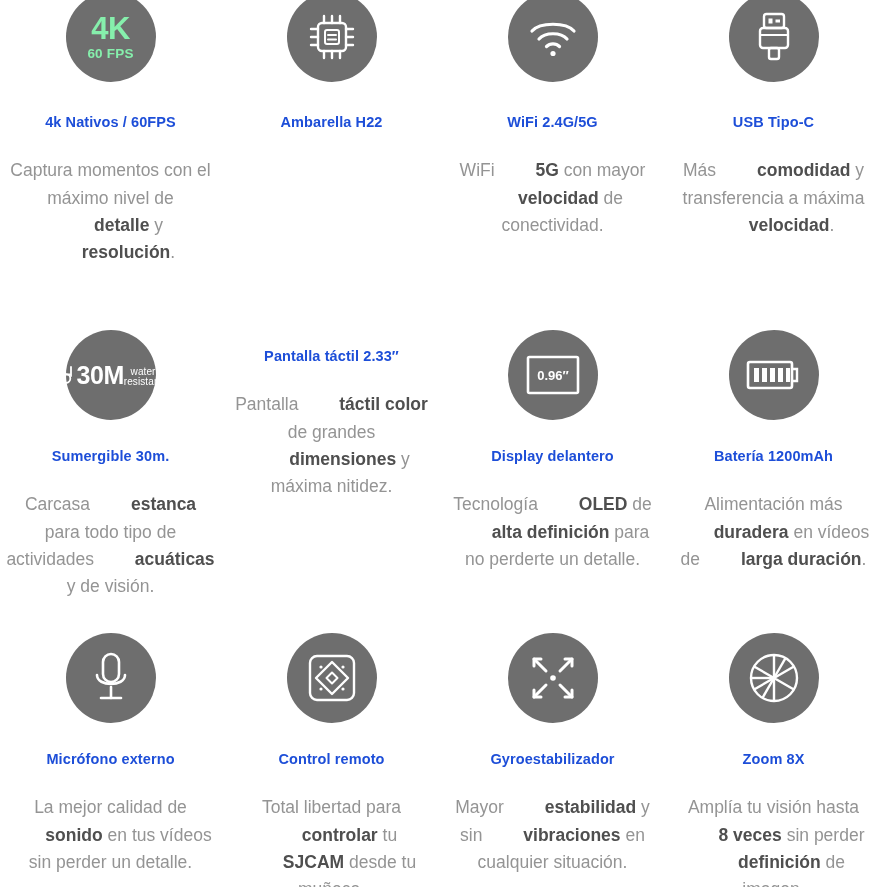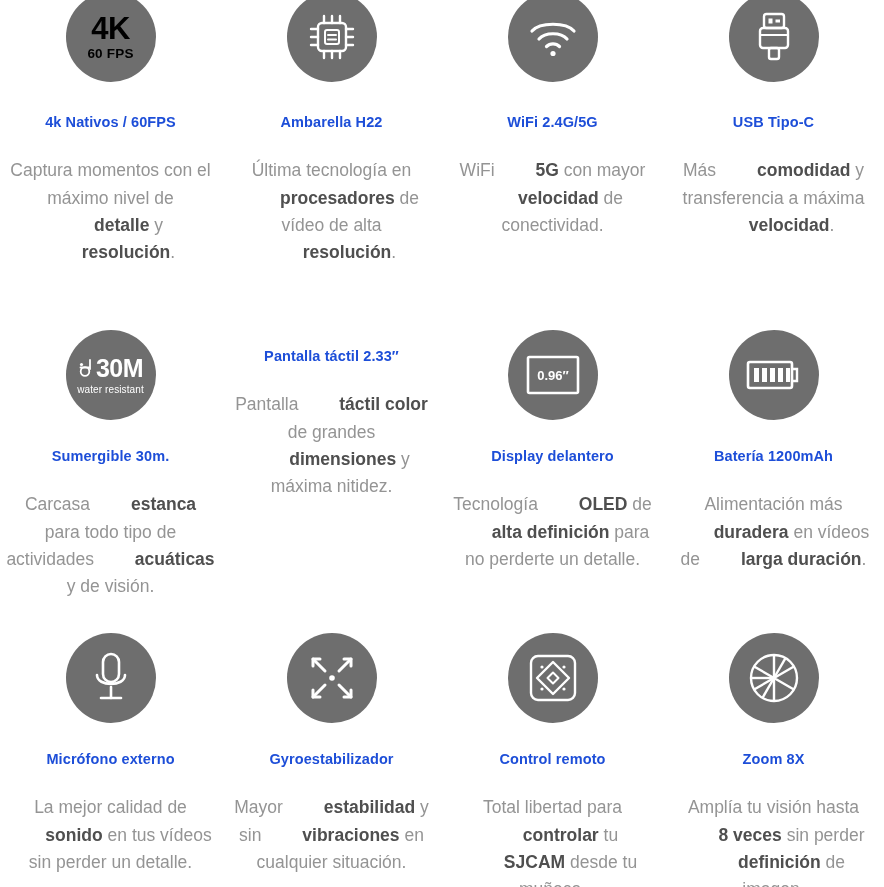--- a/index.html
+++ b/index.html
@@ -72,21 +72,21 @@
     font-weight: 400;
   }
   .feature-desc b {
     color: #4f4f4f;
     font-weight: bold;
     margin-left: 36px;
   }
 
   
   .glyph-4k {
-    color: #000000;
+    color: #86efac;
     text-align: center;
     line-height: 1;
   }
   .glyph-4k .big {
     font-size: 31px;
     font-weight: bold;
     letter-spacing: -0.5px;
     display: block;
   }
   .glyph-4k .small {
@@ -95,21 +95,20 @@
     display: block;
     margin-top: 3px;
     letter-spacing: 0.2px;
   }
 
   .glyph-30m {
     color: #fff;
     text-align: center;
     line-height: 1;
     display: flex;
-    flex-direction: column;
     align-items: center;
   }
   .glyph-30m .row {
     display: flex;
     align-items: center;
     gap: 1px;
   }
   .glyph-30m .big {
     font-size: 25px;
     font-weight: bold;
@@ -153,21 +152,20 @@
           <line x1="34" y1="40" x2="34" y2="47"></line>
         <line x1="5" y1="18" x2="12" y2="18"></line>
           <line x1="5" y1="26" x2="12" y2="26"></line>
           <line x1="5" y1="34" x2="12" y2="34"></line>
         <line x1="40" y1="18" x2="47" y2="18"></line>
           <line x1="40" y1="26" x2="47" y2="26"></line>
           <line x1="40" y1="34" x2="47" y2="34"></line>
       </svg>
     </div>
     <div class="feature-title">Ambarella H22</div>
-    <div class="feature-desc"><span>Última tecnología en </span><b>procesadores</b><span> de vídeo de alta </span><b>resolución</b><span>.</span></div>
   </div>
 
   <div class="feature-card row-1">
     <div class="icon-circle">
       <svg width="52" height="44" viewBox="0 0 52 44" fill="none" stroke="#ffffff" stroke-width="3.2" stroke-linecap="round">
         <path d="M5 16 C 13 7, 39 7, 47 16"></path>
         <path d="M12 24 C 18 17, 34 17, 40 24"></path>
         <path d="M19.5 31.5 C 23 28, 29 28, 32.5 31.5"></path>
         <circle cx="26" cy="38.5" r="2.6" fill="#ffffff" stroke="none"></circle>
       </svg>
@@ -250,54 +248,54 @@
         <line x1="21" y1="36" x2="21" y2="47"></line>
         <line x1="11" y1="47" x2="31" y2="47"></line>
       </svg>
     </div>
     <div class="feature-title">Micrófono externo</div>
     <div class="feature-desc"><span>La mejor calidad de </span><b>sonido</b><span> en tus vídeos sin perder un detalle.</span></div>
   </div>
 
   <div class="feature-card row-3">
     <div class="icon-circle">
+      <svg width="50" height="50" viewBox="0 0 50 50" fill="none" stroke="#ffffff" stroke-width="2.4" stroke-linejoin="round">
+        <rect x="3" y="3" width="44" height="44" rx="7"></rect>
+        <path d="M25 9 L41 25 L25 41 L9 25 Z"></path>
+        <path d="M25 19.5 L30.5 25 L25 30.5 L19.5 25 Z" stroke-width="2"></path>
+        <circle cx="14" cy="14" r="1.6" fill="#ffffff" stroke="none"></circle>
+        <circle cx="36" cy="14" r="1.6" fill="#ffffff" stroke="none"></circle>
+        <circle cx="14" cy="36" r="1.6" fill="#ffffff" stroke="none"></circle>
+        <circle cx="36" cy="36" r="1.6" fill="#ffffff" stroke="none"></circle>
+      </svg>
+    </div>
+    <div class="feature-title">Control remoto</div>
+    <div class="feature-desc"><span>Total libertad para </span><b>controlar</b><span> tu </span><b>SJCAM</b><span> desde tu muñeca.</span></div>
+  </div>
+
+  <div class="feature-card row-3">
+    <div class="icon-circle">
       <svg width="50" height="50" viewBox="0 0 50 50" fill="none" stroke="#ffffff" stroke-width="3" stroke-linecap="round" stroke-linejoin="round">
         <circle cx="25" cy="25" r="2.8" fill="#ffffff" stroke="none"></circle>
         <path d="M6 6 L18 18"></path>
           <path d="M6 13 L6 6 L13 6"></path>
         <path d="M44 6 L32 18"></path>
           <path d="M44 13 L44 6 L37 6"></path>
         <path d="M6 44 L18 32"></path>
           <path d="M6 37 L6 44 L13 44"></path>
         <path d="M44 44 L32 32"></path>
           <path d="M44 37 L44 44 L37 44"></path>
       </svg>
     </div>
     <div class="feature-title">Gyroestabilizador</div>
     <div class="feature-desc"><span>Mayor </span><b>estabilidad</b><span> y sin </span><b>vibraciones</b><span> en cualquier situación.</span></div>
   </div>
 
   <div class="feature-card row-3">
     <div class="icon-circle">
-      <svg width="50" height="50" viewBox="0 0 50 50" fill="none" stroke="#ffffff" stroke-width="2.4" stroke-linejoin="round">
-        <rect x="3" y="3" width="44" height="44" rx="7"></rect>
-        <path d="M25 9 L41 25 L25 41 L9 25 Z"></path>
-        <path d="M25 19.5 L30.5 25 L25 30.5 L19.5 25 Z" stroke-width="2"></path>
-        <circle cx="14" cy="14" r="1.6" fill="#ffffff" stroke="none"></circle>
-        <circle cx="36" cy="14" r="1.6" fill="#ffffff" stroke="none"></circle>
-        <circle cx="14" cy="36" r="1.6" fill="#ffffff" stroke="none"></circle>
-        <circle cx="36" cy="36" r="1.6" fill="#ffffff" stroke="none"></circle>
-      </svg>
-    </div>
-    <div class="feature-title">Control remoto</div>
-    <div class="feature-desc"><span>Total libertad para </span><b>controlar</b><span> tu </span><b>SJCAM</b><span> desde tu muñeca.</span></div>
-  </div>
-
-  <div class="feature-card row-3">
-    <div class="icon-circle">
       <svg width="54" height="54" viewBox="0 0 54 54" fill="none" stroke="#ffffff" stroke-width="2.4" stroke-linejoin="round">
         <circle cx="27" cy="27" r="23"></circle>
         <path d="M27 4 L27 27 L7.1 38.5"></path>
         <path d="M46.9 15.5 L27 27 L46.9 38.5"></path>
         <path d="M7.1 15.5 L27 27 L27 50"></path>
         <path d="M4 27 L27 27"></path>
         <path d="M38.5 7.1 L27 27"></path>
         <path d="M15.5 46.9 L27 27"></path>
       </svg>
     </div>

